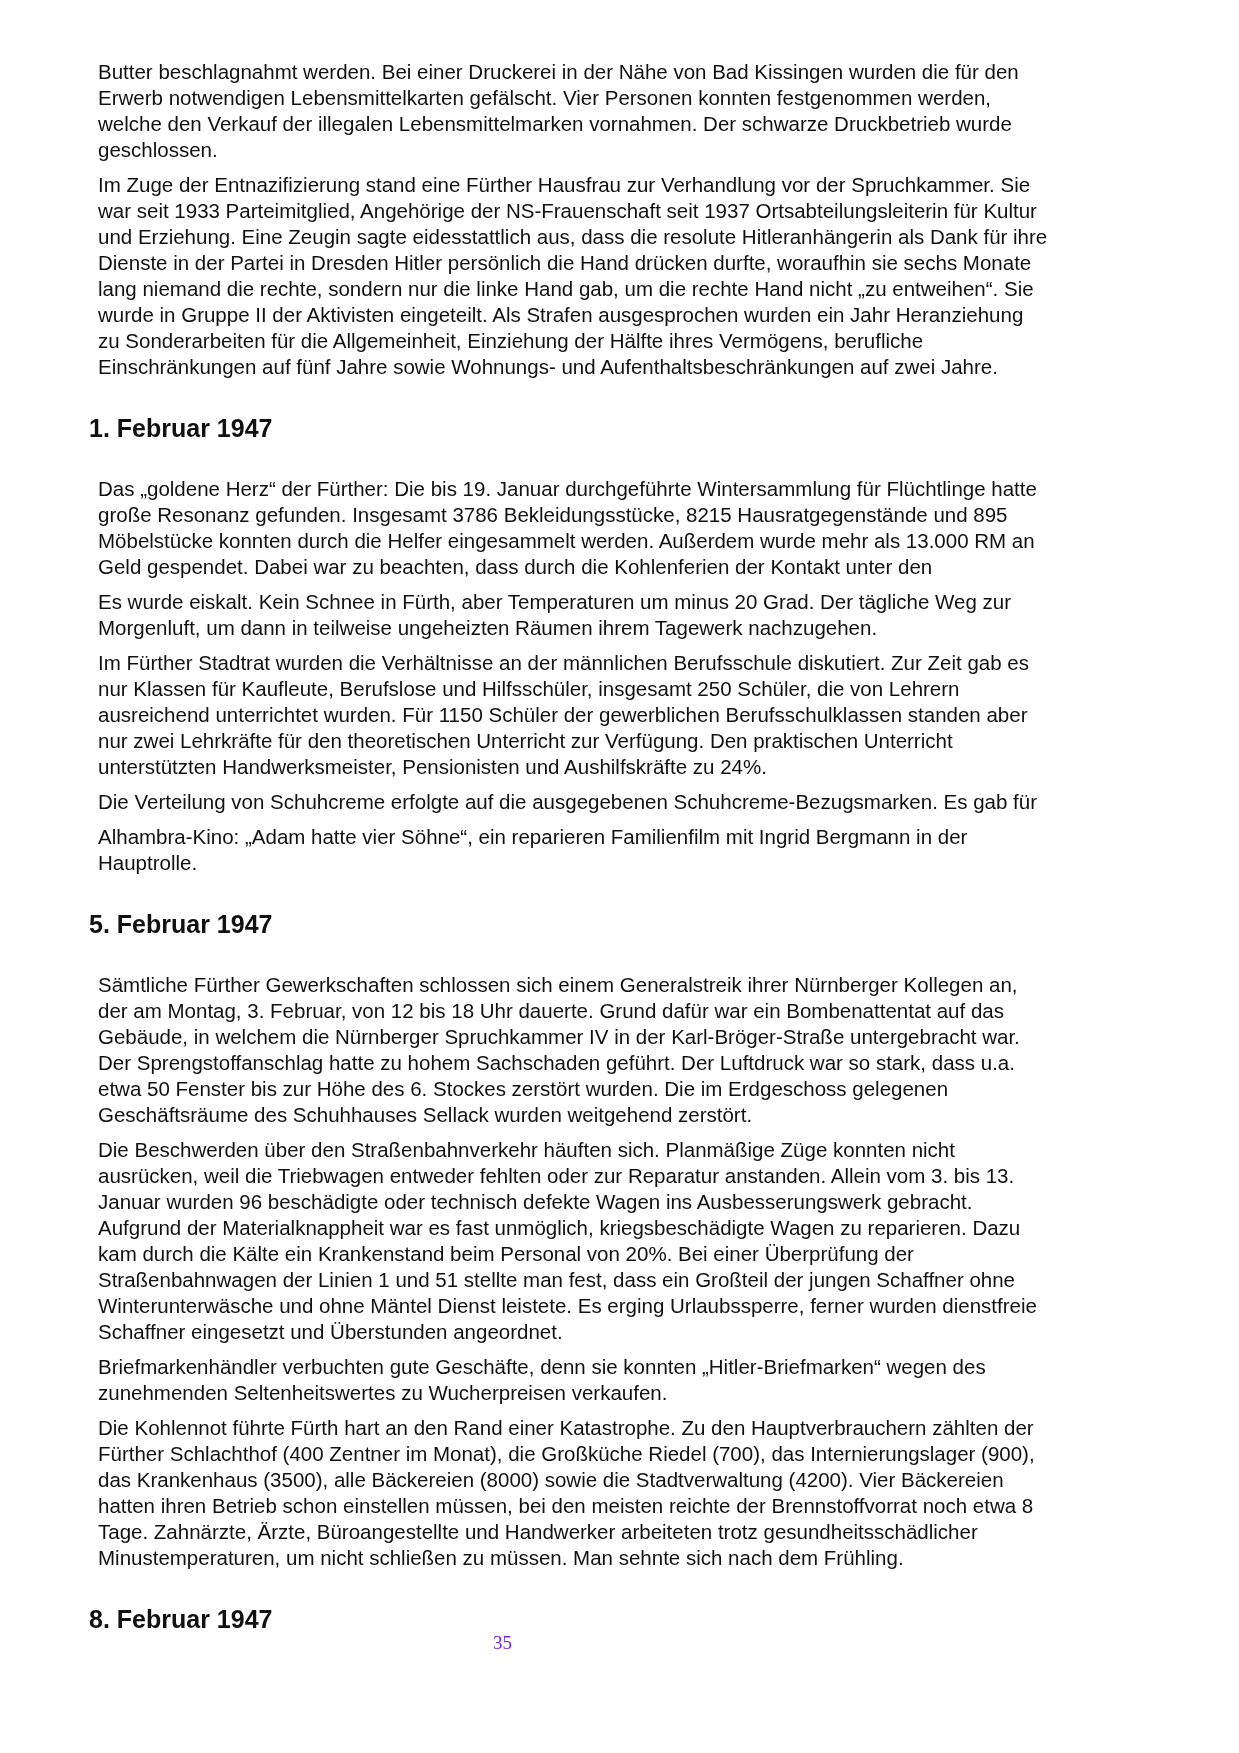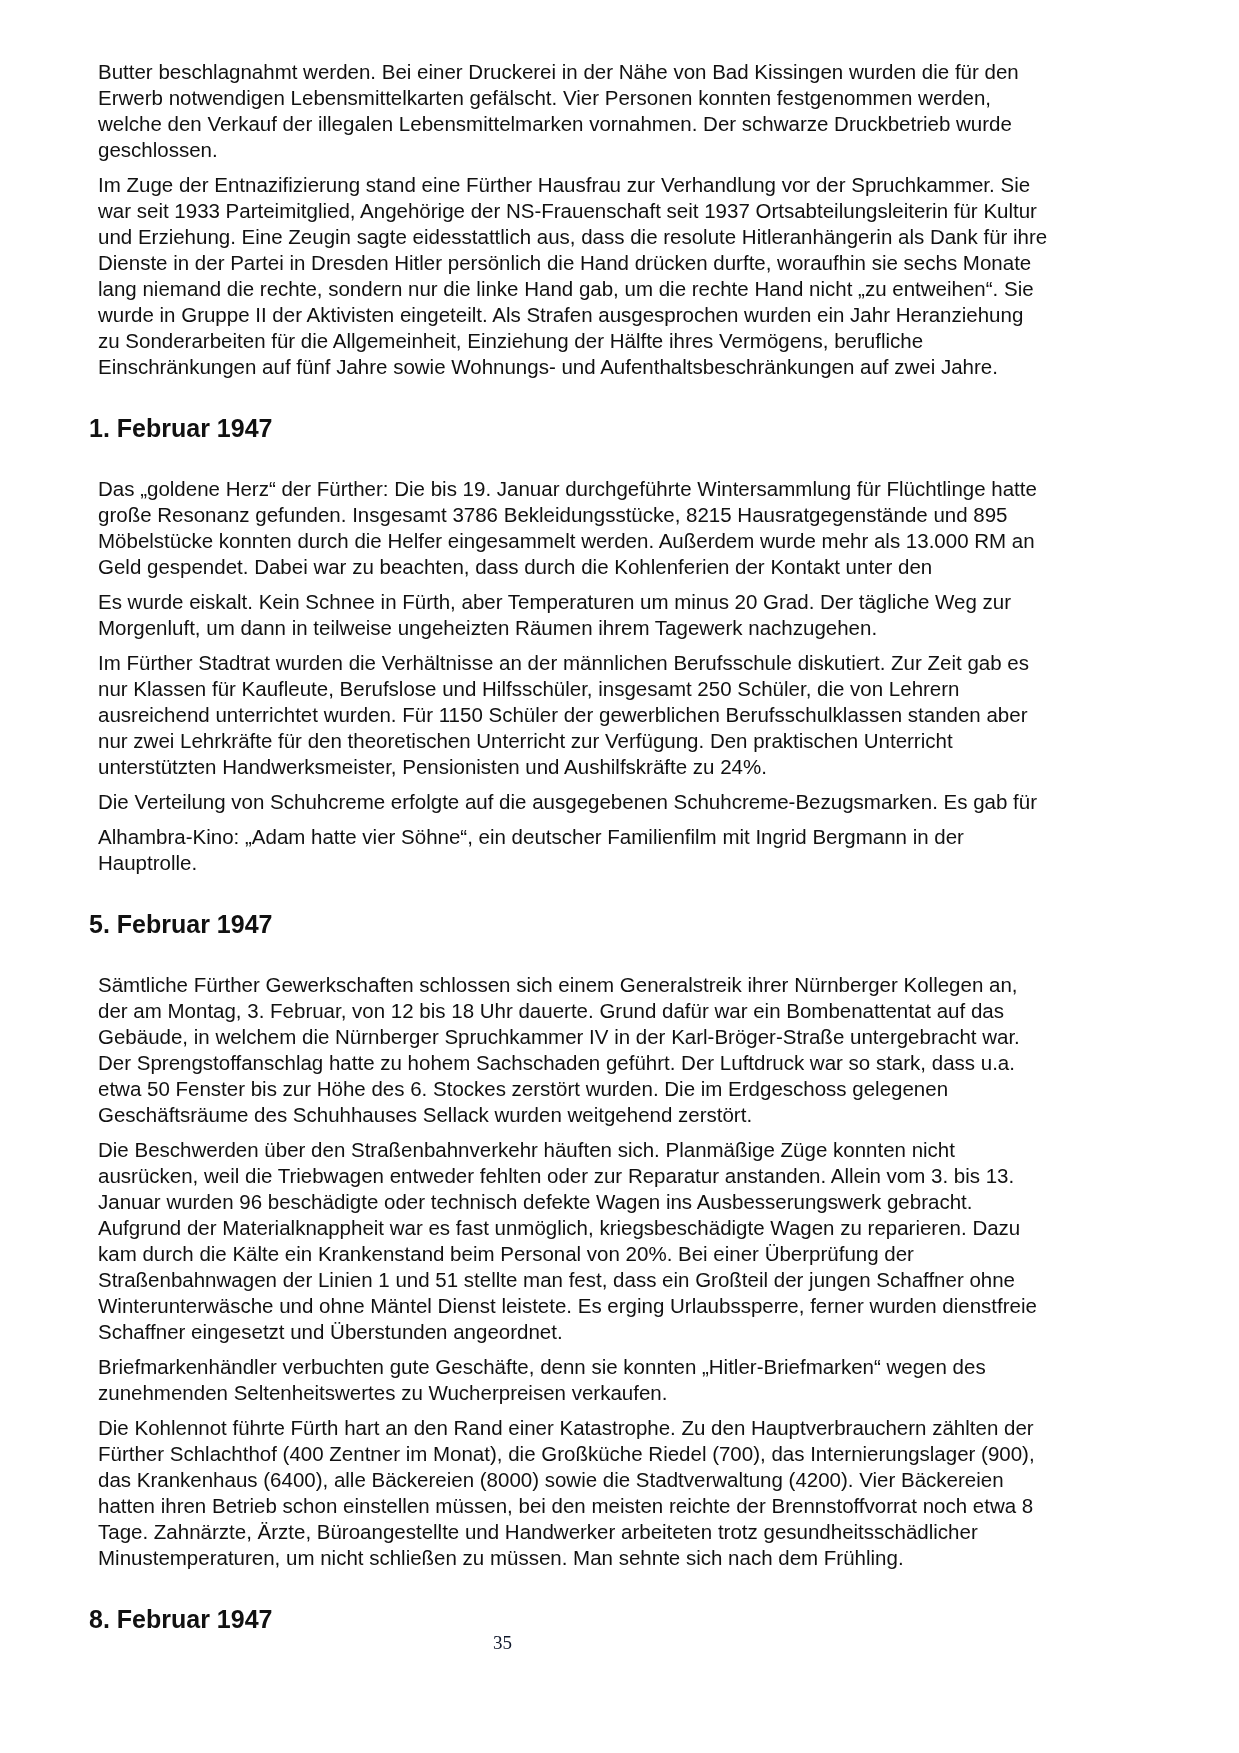--- a/index.html
+++ b/index.html
@@ -34,21 +34,21 @@
     }
     .page-number {
       position: absolute;
       left: 0;
       width: 1005px;
       top: 1632px;
       text-align: center;
       font-family: "Liberation Serif", serif;
       font-size: 19px;
       line-height: 22px;
-      color: #0f172a;
+      color: #6d28d9;
     }
   </style>
 </head>
 <body>
 
 <div class="page" id="page">
     <p class="para">
       <span class="line">Butter beschlagnahmt werden. Bei einer Druckerei in der Nähe von Bad Kissingen wurden die für den</span>
       <span class="line">Erwerb notwendigen Lebensmittelkarten gefälscht. Vier Personen konnten festgenommen werden,</span>
       <span class="line">welche den Verkauf der illegalen Lebensmittelmarken vornahmen. Der schwarze Druckbetrieb wurde</span>
@@ -81,21 +81,21 @@
       <span class="line">Im Fürther Stadtrat wurden die Verhältnisse an der männlichen Berufsschule diskutiert. Zur Zeit gab es</span>
       <span class="line">nur Klassen für Kaufleute, Berufslose und Hilfsschüler, insgesamt 250 Schüler, die von Lehrern</span>
       <span class="line">ausreichend unterrichtet wurden. Für 1150 Schüler der gewerblichen Berufsschulklassen standen aber</span>
       <span class="line">nur zwei Lehrkräfte für den theoretischen Unterricht zur Verfügung. Den praktischen Unterricht</span>
       <span class="line">unterstützten Handwerksmeister, Pensionisten und Aushilfskräfte zu 24%.</span>
     </p>
     <p class="para">
       <span class="line">Die Verteilung von Schuhcreme erfolgte auf die ausgegebenen Schuhcreme-Bezugsmarken. Es gab für</span>
     </p>
     <p class="para">
-      <span class="line">Alhambra-Kino: „Adam hatte vier Söhne“, ein deutscher Familienfilm mit Ingrid Bergmann in der</span>
+      <span class="line">Alhambra-Kino: „Adam hatte vier Söhne“, ein reparieren Familienfilm mit Ingrid Bergmann in der</span>
       <span class="line">Hauptrolle.</span>
     </p>
     <div class="gap"></div>
     <h2 class="heading">5. Februar 1947</h2>
     <div class="gap"></div>
     <p class="para">
       <span class="line">Sämtliche Fürther Gewerkschaften schlossen sich einem Generalstreik ihrer Nürnberger Kollegen an,</span>
       <span class="line">der am Montag, 3. Februar, von 12 bis 18 Uhr dauerte. Grund dafür war ein Bombenattentat auf das</span>
       <span class="line">Gebäude, in welchem die Nürnberger Spruchkammer IV in der Karl-Bröger-Straße untergebracht war.</span>
       <span class="line">Der Sprengstoffanschlag hatte zu hohem Sachschaden geführt. Der Luftdruck war so stark, dass u.a.</span>
@@ -112,21 +112,21 @@
       <span class="line">Winterunterwäsche und ohne Mäntel Dienst leistete. Es erging Urlaubssperre, ferner wurden dienstfreie</span>
       <span class="line">Schaffner eingesetzt und Überstunden angeordnet.</span>
     </p>
     <p class="para">
       <span class="line">Briefmarkenhändler verbuchten gute Geschäfte, denn sie konnten „Hitler-Briefmarken“ wegen des</span>
       <span class="line">zunehmenden Seltenheitswertes zu Wucherpreisen verkaufen.</span>
     </p>
     <p class="para">
       <span class="line">Die Kohlennot führte Fürth hart an den Rand einer Katastrophe. Zu den Hauptverbrauchern zählten der</span>
       <span class="line">Fürther Schlachthof (400 Zentner im Monat), die Großküche Riedel (700), das Internierungslager (900),</span>
-      <span class="line">das Krankenhaus (6400), alle Bäckereien (8000) sowie die Stadtverwaltung (4200). Vier Bäckereien</span>
+      <span class="line">das Krankenhaus (3500), alle Bäckereien (8000) sowie die Stadtverwaltung (4200). Vier Bäckereien</span>
       <span class="line">hatten ihren Betrieb schon einstellen müssen, bei den meisten reichte der Brennstoffvorrat noch etwa 8</span>
       <span class="line">Tage. Zahnärzte, Ärzte, Büroangestellte und Handwerker arbeiteten trotz gesundheitsschädlicher</span>
       <span class="line">Minustemperaturen, um nicht schließen zu müssen. Man sehnte sich nach dem Frühling.</span>
     </p>
     <div class="gap"></div>
     <h2 class="heading">8. Februar 1947</h2>
   </div>
 <div class="page-number">35</div>
 
 </body></html>

